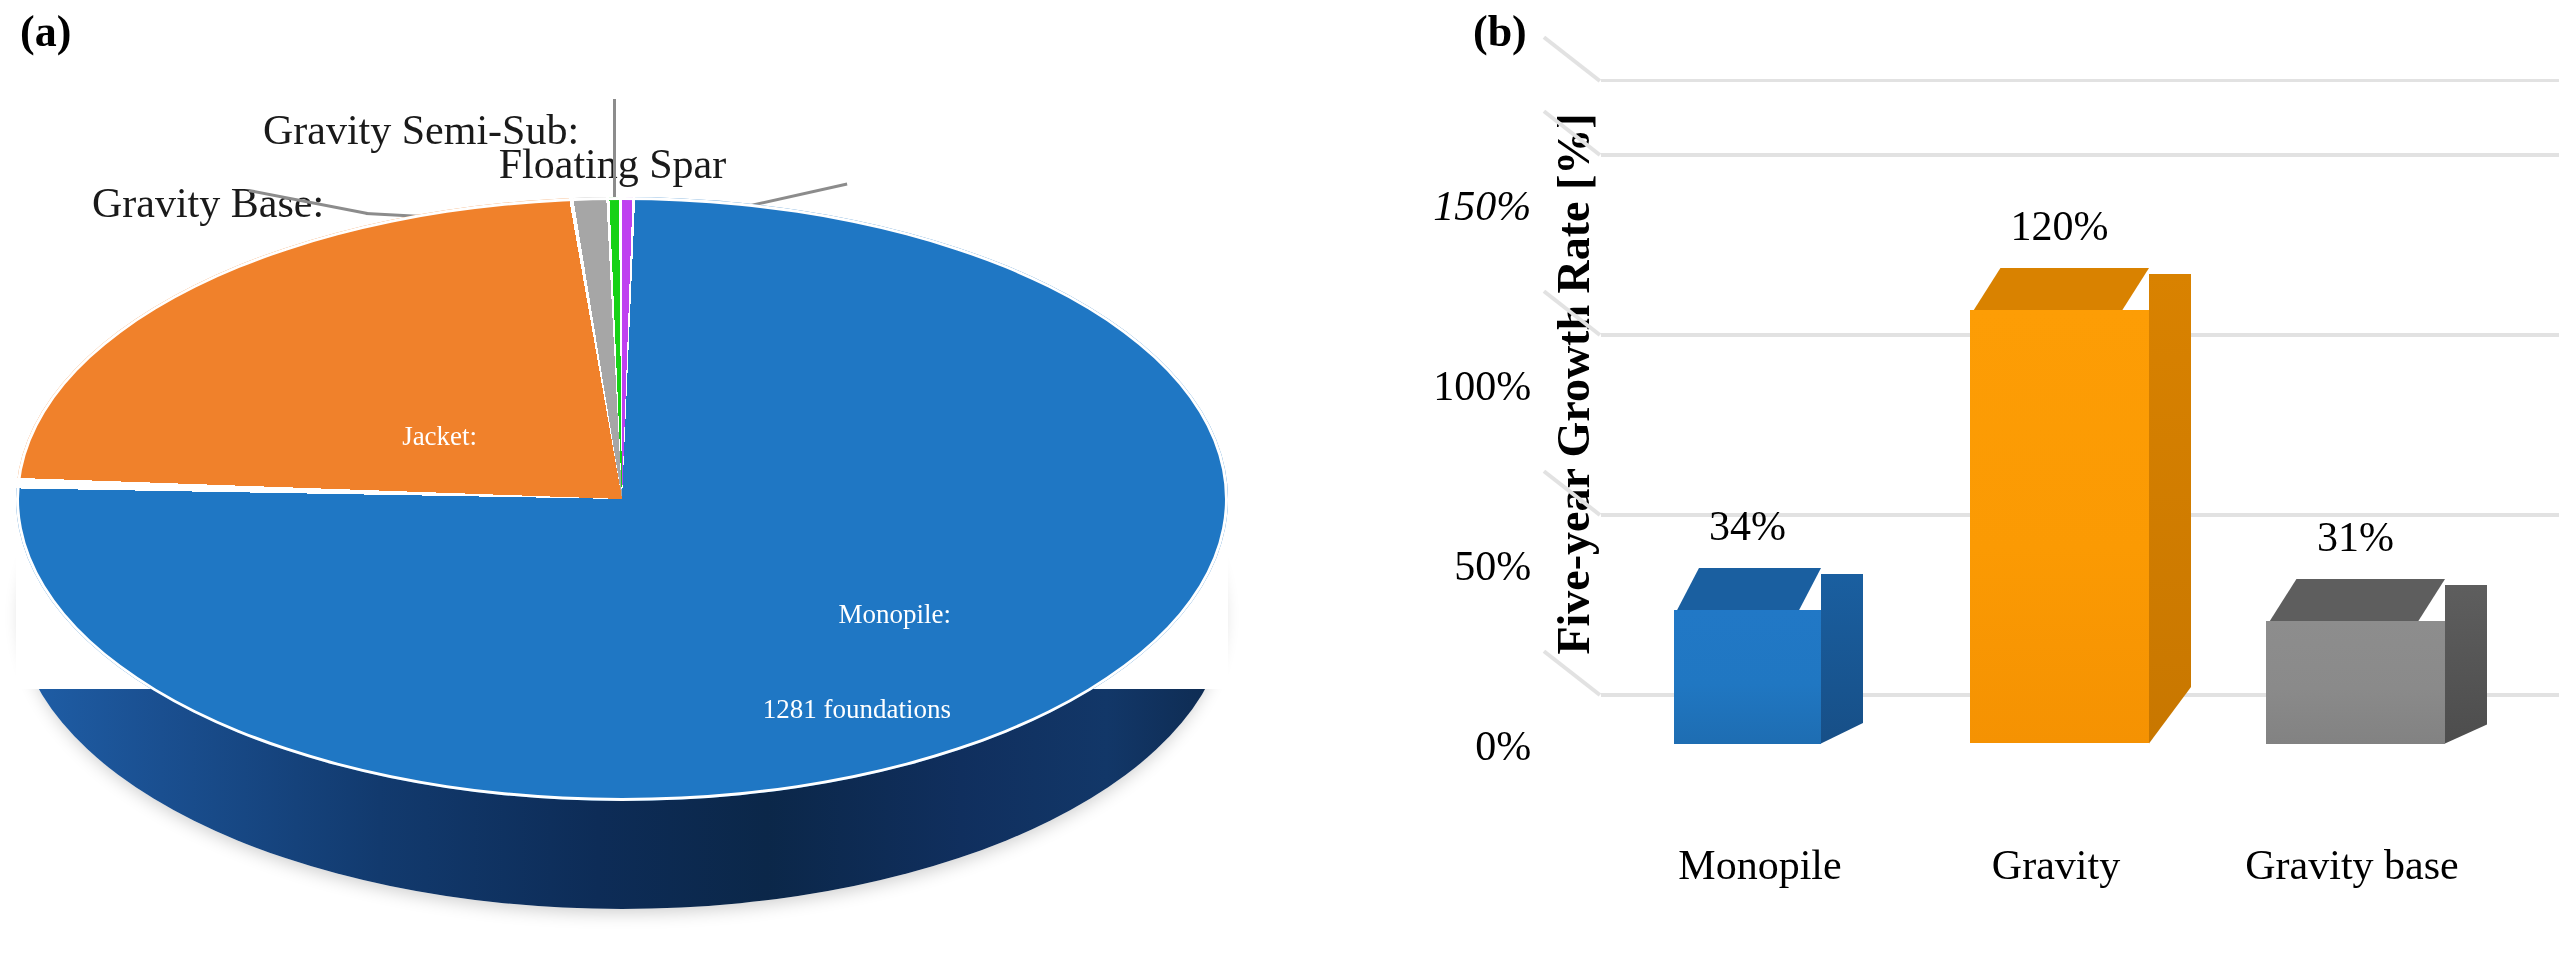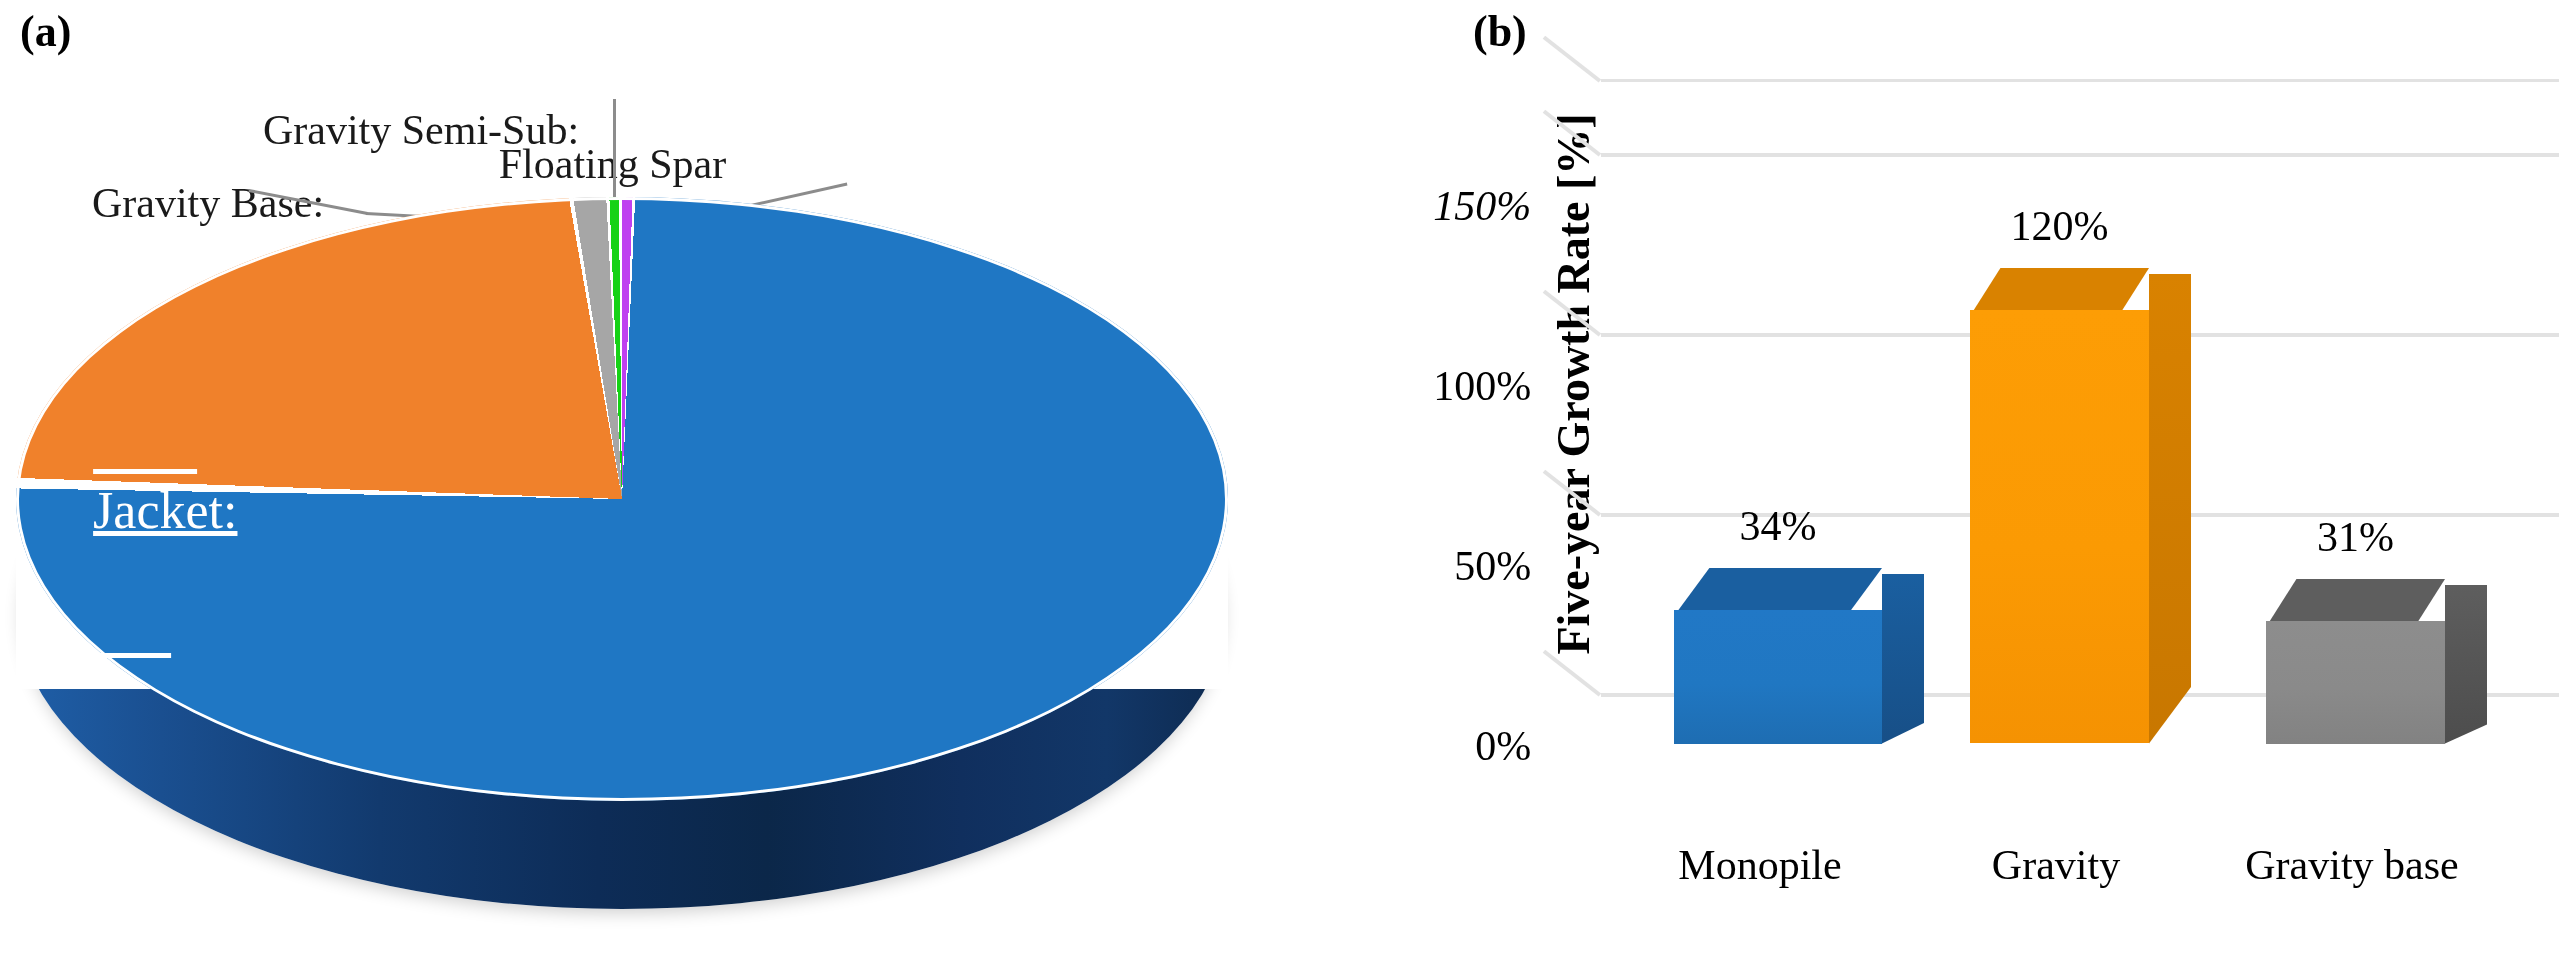--- a/index.html
+++ b/index.html
@@ -31,24 +31,23 @@
     font-weight: bold;
     font-size: 44px;
     letter-spacing: 0px;
   }
   .callout {
     font-size: 42px;
     text-align: center;
     color: #1a1a1a;
   }
   .slice-label {
-    font-size: 52px;
-    text-align: left;
+    font-size: 27px;
+    text-align: right;
     color: #ffffff;
-    text-decoration: underline;
   }
 
   
   #pie-panel {
     position: absolute;
     left: 0;
     top: 0;
     width: 1308px;
     height: 960px;
   }
@@ -255,20 +254,24 @@
     <div id="pie-stage">
       <div class="pie-depth"></div>
       <div class="pie-depth-mask"></div>
       <div class="pie-top"></div>
       <div class="pie-rim"></div>
 
       <div class="txt slice-label" style="left:84px; top:160px; width:384px;">
         <div>Jacket:</div>
       </div>
 
+      <div class="txt slice-label" style="left:512px; top:338px; width:430px;">
+        <div>Monopile:</div>
+        <div>1281 foundations</div>
+      </div>
     </div>
   </div>
 
   <div id="bar-panel">
 
     <div class="txt panel-tag" style="left:165px; top:5.5px;">(b)</div>
 
     <div class="axis-title" style="left:-5.5px; top:384px;">Five-year Growth Rate [%]</div>
 
     <div id="plot">
@@ -285,21 +288,21 @@
       <div class="ytick" style="top:324px; width:165px;">100%</div>
 
       <div class="gridline" style="top:451px;"></div>
       <div class="grid-kick" style="left:-14.6px; top:451px;"></div>
       <div class="ytick" style="top:504px; width:165px;">50%</div>
 
       <div class="gridline" style="top:631px;"></div>
       <div class="grid-kick" style="left:-14.6px; top:631px;"></div>
       <div class="ytick" style="top:684px; width:165px;">0%</div>
 
-      <div class="bar" style="left:130px; width:208px; height:176px; bottom:68px;">
+      <div class="bar" style="left:130px; width:147px; height:176px; bottom:68px;">
         <div class="top" style="top:0; background:#1A5FA0;"></div>
         <div class="front" style="top:42px; height:134px; background:linear-gradient(180deg,#2178C6 0%,#2077C2 55%,#1E6DB2 100%);"></div>
         <div class="side" style="top:5.5px; height:170px; background:linear-gradient(180deg,#1A5FA0 0%,#174F87 100%);"></div>
         <div class="bar-value" style="top:-66px;">34%</div>
       </div>
 
       <div class="bar" style="left:426px; width:179px; height:476px; bottom:68px;">
         <div class="top" style="top:0; background:#D98200;"></div>
         <div class="front" style="top:42px; height:433px; background:linear-gradient(180deg,#FD9D05 0%,#FB9A03 55%,#F59202 100%);"></div>
         <div class="side" style="top:5.5px; height:470px; background:linear-gradient(180deg,#D98200 0%,#C87700 100%);"></div>

